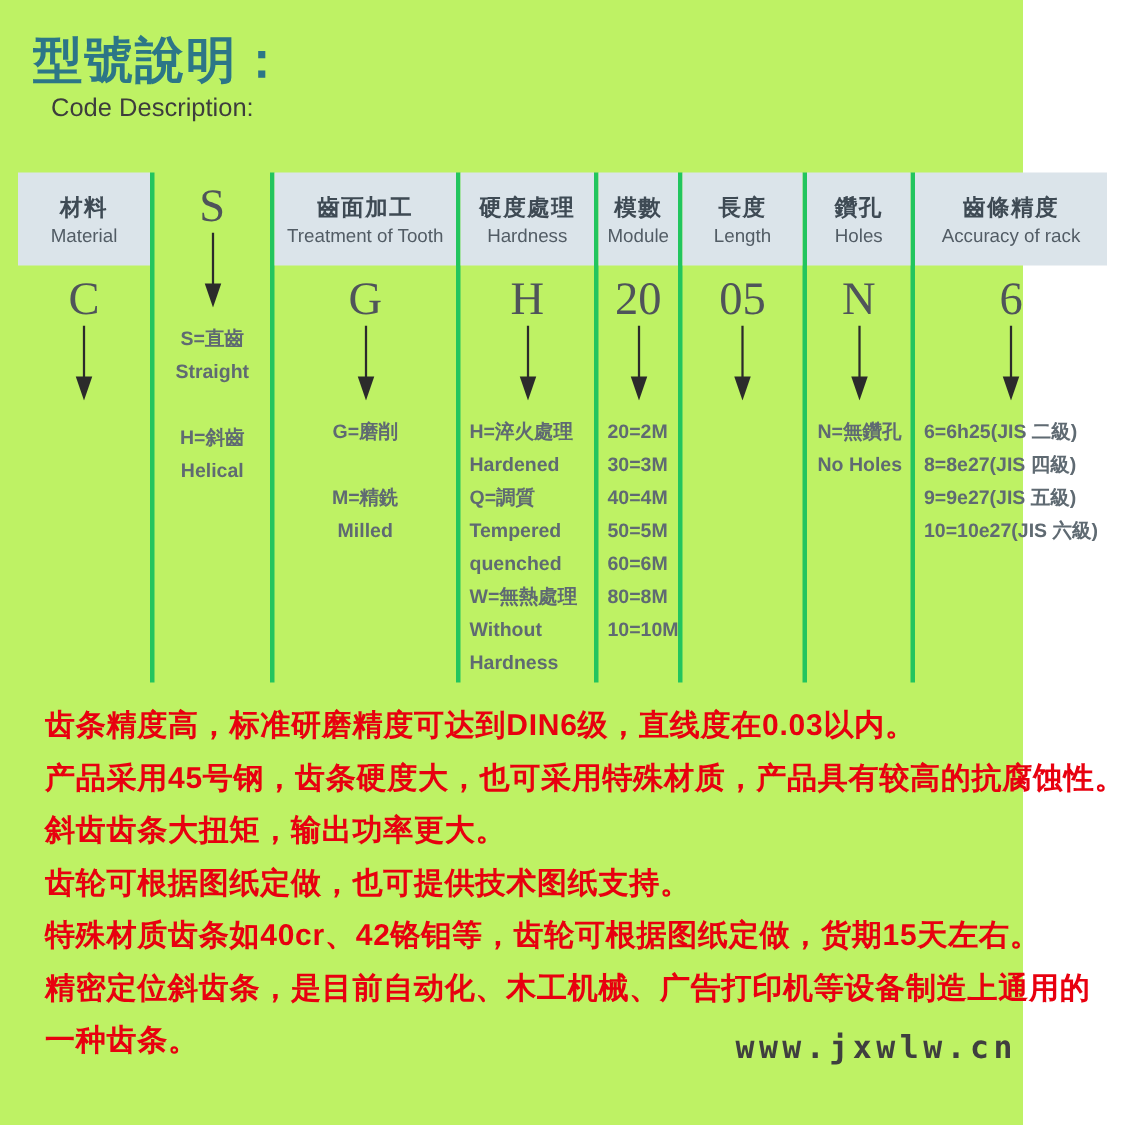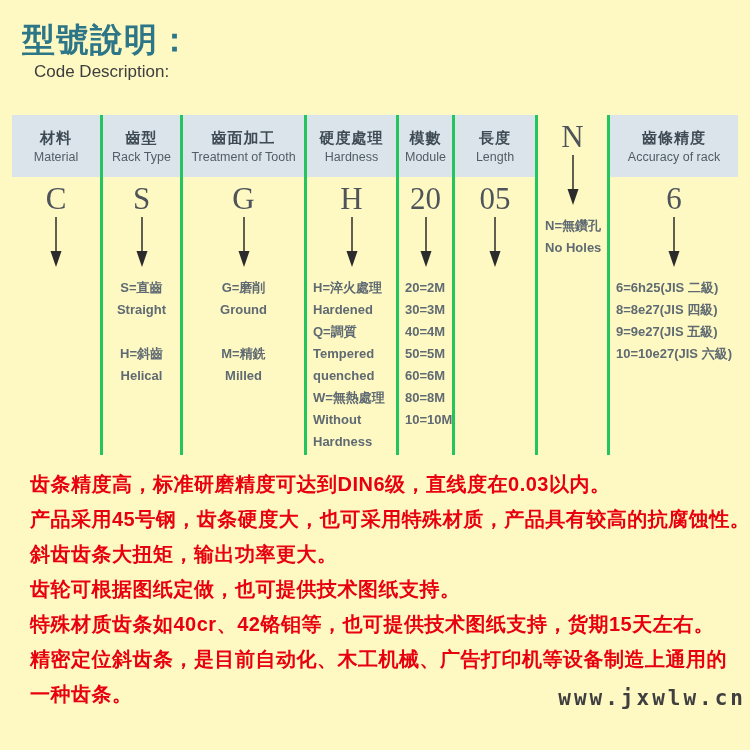--- a/index.html
+++ b/index.html
@@ -1,17 +1,17 @@
 <!DOCTYPE html>
 <html><head>
 <meta charset="utf-8">
 <style>
   * { margin: 0; padding: 0; box-sizing: border-box; }
   html, body { width: 750px; height: 750px; background: #ffffff; font-family: "Liberation Sans", sans-serif; overflow: hidden; }
-  .page { position: relative; width: 750px; height: 750px; background: #fef9c3; }
+  .page { position: relative; width: 682px; height: 750px; background: #bef264; }
 
   .title { position: absolute; left: 22px; top: 18px; font-family: "DejaVu Serif", serif; font-weight: bold; font-size: 33px; color: #2c7687; letter-spacing: 1px; }
   .subtitle { position: absolute; left: 34px; top: 62px; font-size: 17px; color: #3d3d3d; }
 
   .code-table { position: absolute; left: 12px; top: 115px; width: 726px; height: 340px; display: flex; }
   .col { height: 340px; border-right: 3px solid #22c55e; display: flex; flex-direction: column; }
   .col:last-child { border-right: none; }
   .col:nth-child(1) { width: 91px; }
   .col:nth-child(2) { width: 80px; }
   .col:nth-child(3) { width: 124px; }
@@ -59,24 +59,20 @@
       <div class="code-letter">C</div>
       <div class="arrow-wrap">
         <svg width="14" height="50" viewBox="0 0 14 50">
           <line x1="7" y1="0" x2="7" y2="36" stroke="#2b2b2b" stroke-width="1.5"></line>
           <polygon points="1.5,34 12.5,34 7,50" fill="#2b2b2b"></polygon>
         </svg>
       </div>
     </div>
 
     <div class="col">
-      <div class="col-header">
-        <div class="cn">齒型</div>
-        <div class="en">Rack Type</div>
-      </div>
       <div class="code-letter">S</div>
       <div class="arrow-wrap">
         <svg width="14" height="50" viewBox="0 0 14 50">
           <line x1="7" y1="0" x2="7" y2="36" stroke="#2b2b2b" stroke-width="1.5"></line>
           <polygon points="1.5,34 12.5,34 7,50" fill="#2b2b2b"></polygon>
         </svg>
       </div>
       <div class="lines">
           <div class="line">S=直齒</div>
           <div class="line">Straight</div>
@@ -96,21 +92,20 @@
       </div>
       <div class="code-letter">G</div>
       <div class="arrow-wrap">
         <svg width="14" height="50" viewBox="0 0 14 50">
           <line x1="7" y1="0" x2="7" y2="36" stroke="#2b2b2b" stroke-width="1.5"></line>
           <polygon points="1.5,34 12.5,34 7,50" fill="#2b2b2b"></polygon>
         </svg>
       </div>
       <div class="lines">
           <div class="line">G=磨削</div>
-          <div class="line">Ground</div>
           <div class="line"></div>
           <div class="line">M=精銑</div>
           <div class="line">Milled</div>
           <div class="line"></div>
           <div class="line"></div>
           <div class="line"></div>
         </div>
     </div>
 
     <div class="col">
@@ -169,20 +164,24 @@
       <div class="code-letter">05</div>
       <div class="arrow-wrap">
         <svg width="14" height="50" viewBox="0 0 14 50">
           <line x1="7" y1="0" x2="7" y2="36" stroke="#2b2b2b" stroke-width="1.5"></line>
           <polygon points="1.5,34 12.5,34 7,50" fill="#2b2b2b"></polygon>
         </svg>
       </div>
     </div>
 
     <div class="col">
+      <div class="col-header">
+        <div class="cn">鑽孔</div>
+        <div class="en">Holes</div>
+      </div>
       <div class="code-letter">N</div>
       <div class="arrow-wrap">
         <svg width="14" height="50" viewBox="0 0 14 50">
           <line x1="7" y1="0" x2="7" y2="36" stroke="#2b2b2b" stroke-width="1.5"></line>
           <polygon points="1.5,34 12.5,34 7,50" fill="#2b2b2b"></polygon>
         </svg>
       </div>
       <div class="lines">
           <div class="line">N=無鑽孔</div>
           <div class="line">No Holes</div>
@@ -218,20 +217,20 @@
           <div class="line"></div>
         </div>
     </div>
   </div>
 
   <div class="notes">
     <p class="note">齿条精度高，标准研磨精度可达到DIN6级，直线度在0.03以内。</p>
     <p class="note">产品采用45号钢，齿条硬度大，也可采用特殊材质，产品具有较高的抗腐蚀性。</p>
     <p class="note">斜齿齿条大扭矩，输出功率更大。</p>
     <p class="note">齿轮可根据图纸定做，也可提供技术图纸支持。</p>
-    <p class="note">特殊材质齿条如40cr、42铬钼等，也可提供技术图纸支持，货期15天左右。</p>
+    <p class="note">特殊材质齿条如40cr、42铬钼等，齿轮可根据图纸定做，货期15天左右。</p>
     <p class="note">精密定位斜齿条，是目前自动化、木工机械、广告打印机等设备制造上通用的</p>
     <p class="note">一种齿条。</p>
   </div>
 
   <div class="watermark">www.jxwlw.cn</div>
 
 </div>
 
 </body></html>

